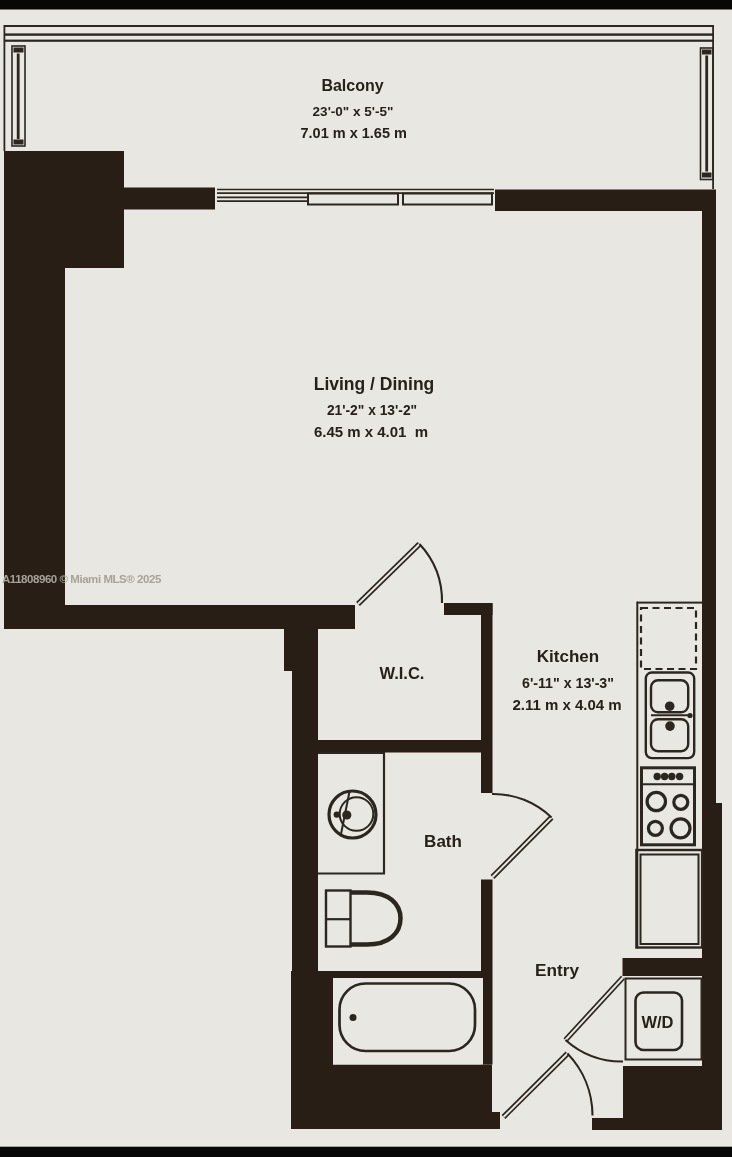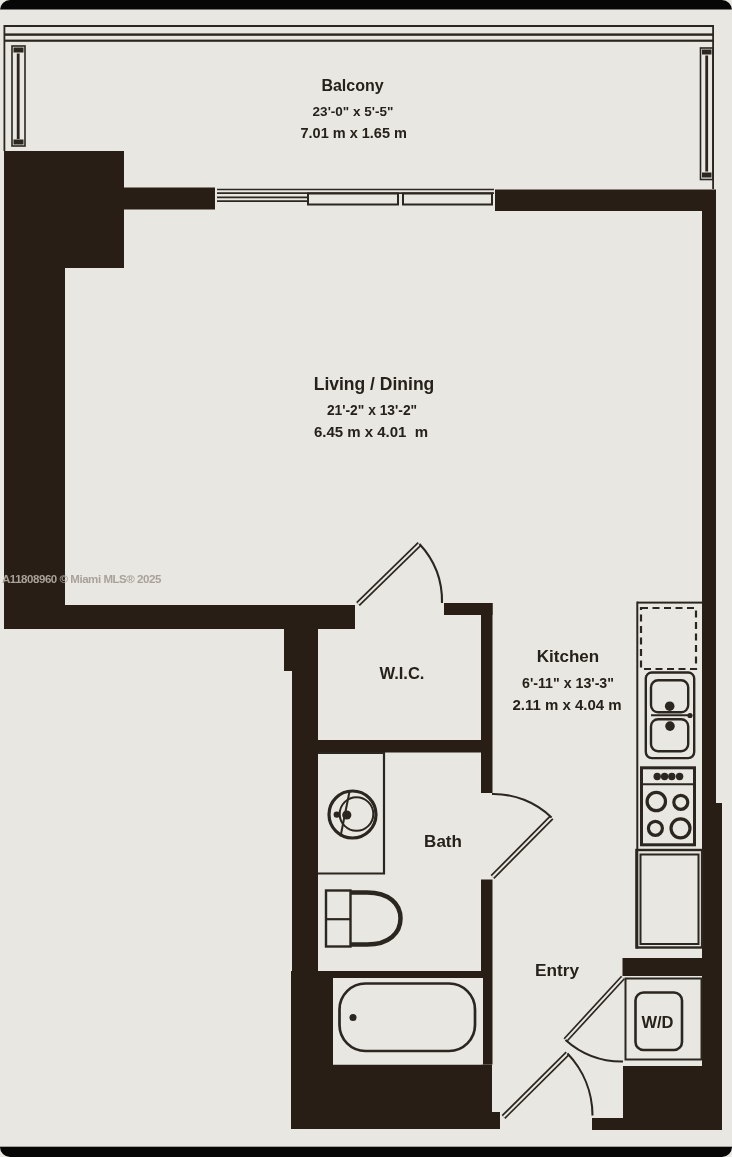--- a/index.html
+++ b/index.html
@@ -1,16 +1,16 @@
 <!DOCTYPE html>
 <html><head>
 <meta charset="utf-8">
 <style>
   html,body{margin:0;padding:0;background:#e9e7e1;}
-  .page{position:relative;width:732px;height:1157px;background:#e9e7e1;overflow:hidden;border-radius:10px;}
+  .page{position:relative;width:732px;height:1157px;background:#e9e7e1;overflow:hidden;}
   svg text{font-family:"Liberation Sans", sans-serif;font-weight:bold;fill:#26211a;}
 </style>
 </head>
 <body>
 
 <div class="page">
 <svg width="732" height="1157" viewBox="0 0 732 1157">
 
   <rect x="0" y="0" width="732" height="1157" fill="#e9e7e1"></rect>
 

